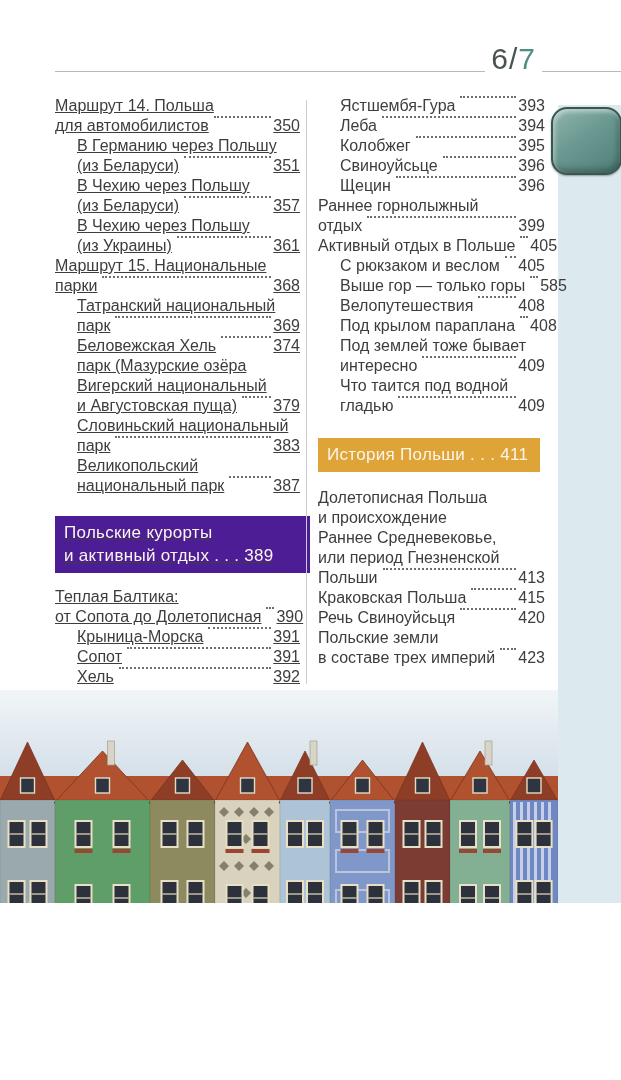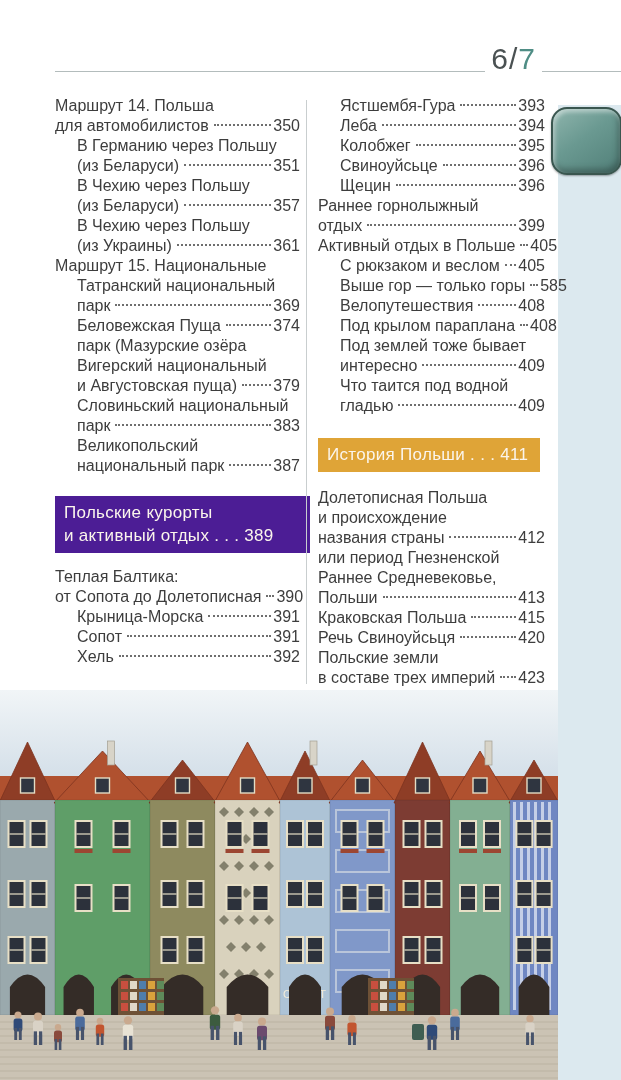--- a/index.html
+++ b/index.html
@@ -1,42 +1,42 @@
 <!DOCTYPE html>
 <html><head>
 <meta charset="utf-8">
 <style>
   html,body{margin:0;padding:0;background:#ffffff;}
   body{font-family:"Liberation Sans",sans-serif;}
-  .page{position:relative;width:621px;height:1080px;background:#ffffff;overflow:hidden;}
+  .page{position:relative;width:621px;height:903px;background:#ffffff;overflow:hidden;}
 
   
   .blue-strip{position:absolute;left:558px;top:105px;width:63px;height:975px;}
   .thumb-tab{position:absolute;left:551px;top:107px;width:67px;height:64px;border-radius:16px;
     border:2px solid #3a564f;
     background:linear-gradient(145deg,#8fb5ad 0%,#6a9991 45%,#517f78 100%);
     box-shadow:inset 2px 3px 4px rgba(255,255,255,.45), inset -2px -4px 6px rgba(0,0,0,.28), 0 1px 2px rgba(0,0,0,.35);}
 
   
   .header-rule{position:absolute;left:55px;top:71px;width:566px;height:1px;background:#b3bcbc;}
   .page-indicator{position:absolute;top:42px;right:79px;background:#ffffff;padding:0 6px;
     font-size:30px;font-weight:400;letter-spacing:1px;line-height:34px;}
   .pi-cur,.pi-sep{color:#4a5152;}
   .pi-next{color:#4f8d85;}
 
   
   .toc{position:absolute;left:55px;top:96px;width:490px;font-size:16px;line-height:20px;color:#3d3d3d;}
   .toc-col{position:absolute;top:0;}
-  .toc-col.left{left:0;width:245px;}
+  .toc-col.left{left:0;width:245px;text-decoration:underline;}
   .toc-col.right{left:263px;width:227px;}
   .col-divider{position:absolute;left:251px;top:4px;width:1px;height:584px;background:#c9cecf;}
   .toc-entry{margin:0;}
   .toc-line{white-space:nowrap;}
   .toc-entry.ind .toc-line{padding-left:22px;}
-  .toc-line.leader{display:flex;align-items:center;}
+  .toc-line.leader{display:flex;align-items:flex-start;}
   .toc-label{flex:0 0 auto;}
   .toc-dots{flex:1 1 auto;border-bottom:2px dotted #6e6e6e;margin:0 2px 3px 5px;min-width:8px;}
   .toc-page{flex:0 0 auto;}
 
   .toc-section{color:#fbf5ec;font-size:17px;line-height:23px;padding:5px 9px 6px;letter-spacing:.3px;}
   .toc-section.magenta{margin:20px -10px 14px 0;}
   .toc-section.orange{margin:22px 5px 16px 0;}
 
   
   .photo{position:absolute;left:0;top:690px;width:558px;height:390px;overflow:hidden;background:#dfe7ec;}
@@ -85,32 +85,37 @@
         <div class="toc-entry ind">
           <div class="toc-line">В Чехию через Польшу</div>
           <div class="toc-line leader">
             <span class="toc-label">(из Украины)</span>
             <span class="toc-dots"></span>
             <span class="toc-page">361</span>
           </div>
         </div>
         <div class="toc-entry">
           <div class="toc-line">Маршрут 15. Национальные</div>
+          <div class="toc-line leader">
+            <span class="toc-label">парки</span>
+            <span class="toc-dots"></span>
+            <span class="toc-page">368</span>
+          </div>
         </div>
         <div class="toc-entry ind">
           <div class="toc-line">Татранский национальный</div>
           <div class="toc-line leader">
             <span class="toc-label">парк</span>
             <span class="toc-dots"></span>
             <span class="toc-page">369</span>
           </div>
         </div>
         <div class="toc-entry ind">
           <div class="toc-line leader">
-            <span class="toc-label">Беловежская Пуща</span>
+            <span class="toc-label">Беловежская Хель</span>
             <span class="toc-dots"></span>
             <span class="toc-page">374</span>
           </div>
         </div>
         <div class="toc-entry ind">
           <div class="toc-line">парк (Мазурские озёра</div>
           <div class="toc-line">Вигерский национальный</div>
           <div class="toc-line leader">
             <span class="toc-label">и Августовская пуща)</span>
             <span class="toc-dots"></span>
@@ -262,29 +267,24 @@
             <span class="toc-dots"></span>
             <span class="toc-page">409</span>
           </div>
         </div>
         <div class="toc-section orange" style="background: rgb(223, 164, 55);">
           <div class="block-line">История Польши . . . 411</div>
         </div>
         <div class="toc-entry">
           <div class="toc-line">Долетописная Польша</div>
           <div class="toc-line">и происхождение</div>
-          <div class="toc-line leader">
-            <span class="toc-label">названия страны</span>
-            <span class="toc-dots"></span>
-            <span class="toc-page">412</span>
-          </div>
-        </div>
-        <div class="toc-entry">
+        </div>
+        <div class="toc-entry">
+          <div class="toc-line">Раннее Средневековье,</div>
           <div class="toc-line">или период Гнезненской</div>
-          <div class="toc-line">Раннее Средневековье,</div>
           <div class="toc-line leader">
             <span class="toc-label">Польши</span>
             <span class="toc-dots"></span>
             <span class="toc-page">413</span>
           </div>
         </div>
         <div class="toc-entry">
           <div class="toc-line leader">
             <span class="toc-label">Краковская Польша</span>
             <span class="toc-dots"></span>

